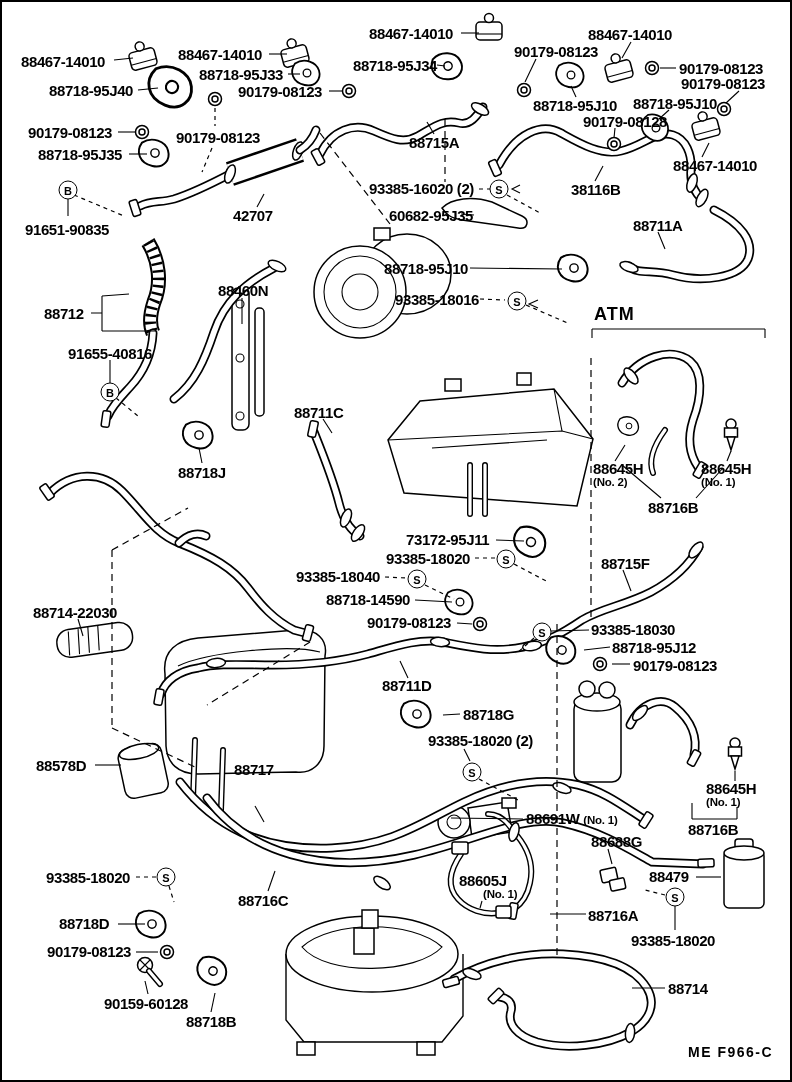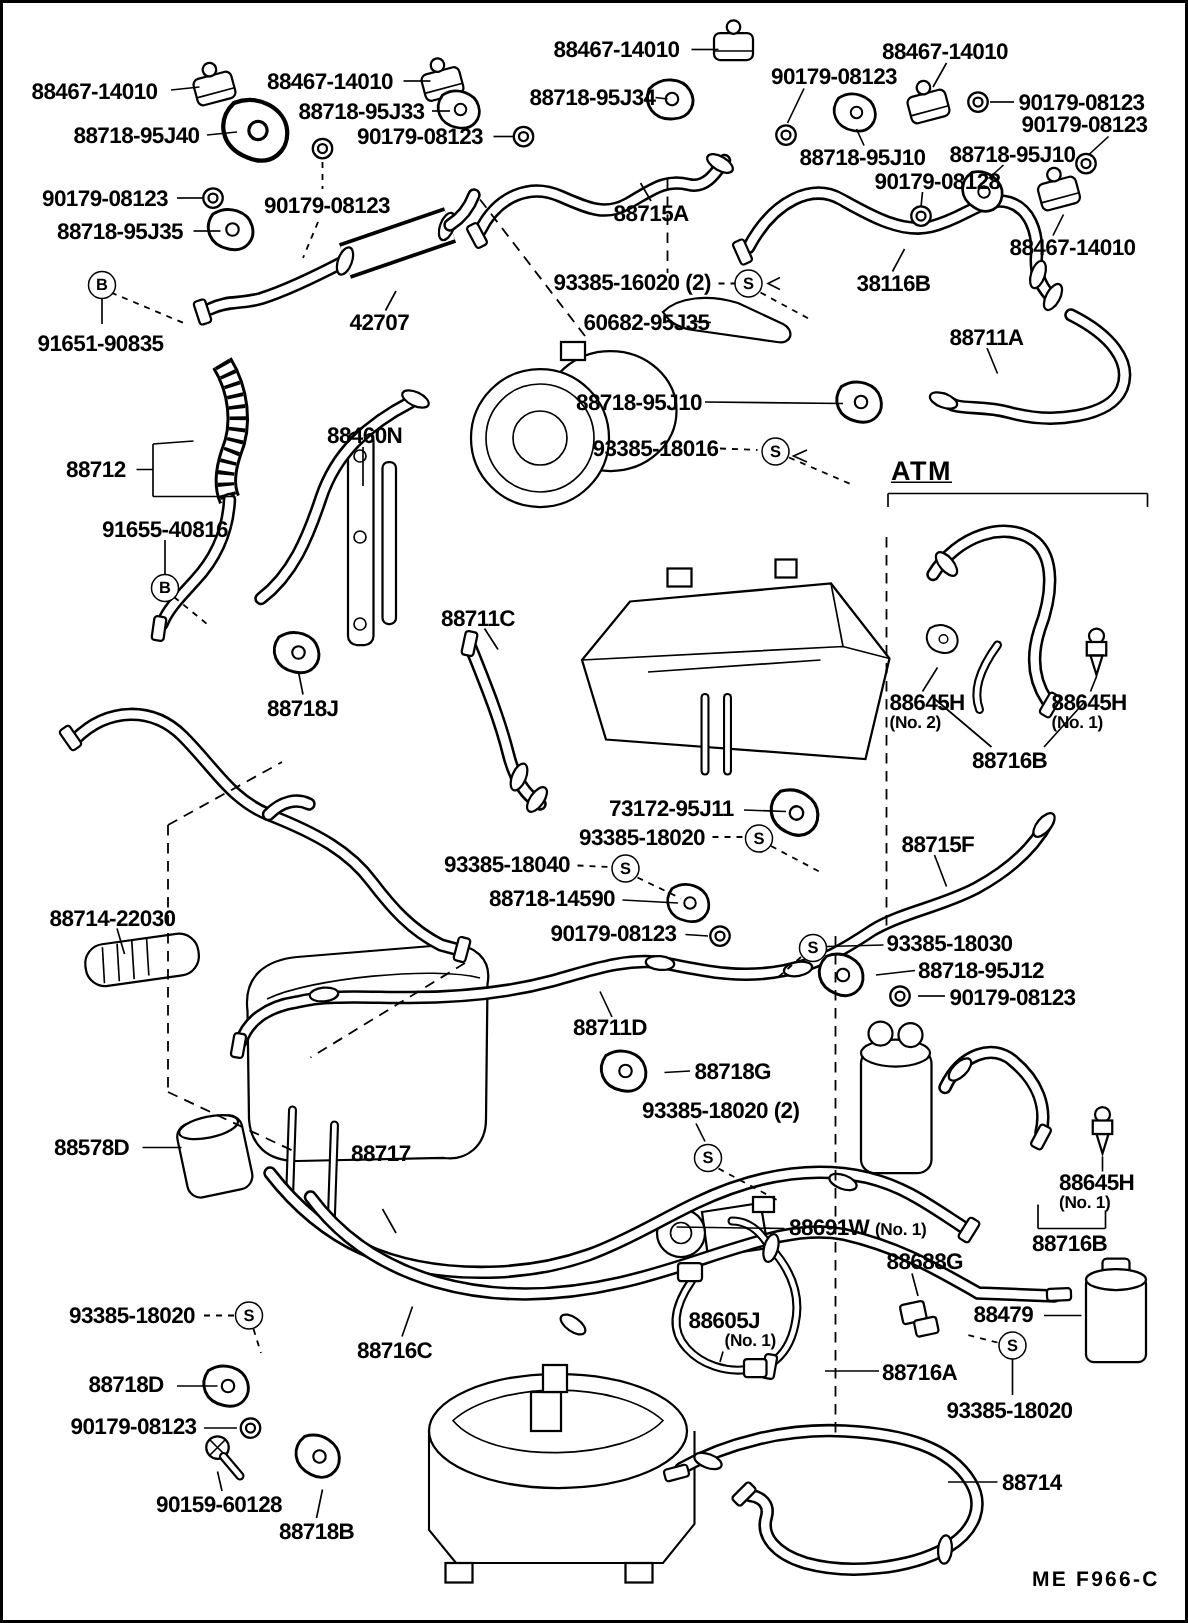--- a/index.html
+++ b/index.html
@@ -18,21 +18,21 @@
   .t-in{stroke:#fff;stroke-width:3.2;fill:none;stroke-linecap:round;}
   .m-out{stroke:#000;stroke-width:25;fill:none;stroke-linecap:butt;}
   .m-in{stroke:#fff;stroke-width:20;fill:none;stroke-linecap:butt;}
   .c-out{stroke:#000;stroke-width:15;fill:none;stroke-linecap:butt;}
   .c-in{stroke:#fff;stroke-width:11;fill:none;stroke-linecap:butt;}
   .c-rib{stroke:#000;stroke-width:11;fill:none;stroke-dasharray:2.5 5;stroke-linecap:butt;}
   .lbl{position:absolute;font-weight:700;font-size:15px;line-height:1.04;
        color:#000;white-space:nowrap;letter-spacing:-0.4px;}
   .sub-inline{font-size:11.5px;letter-spacing:-0.2px;}
   .sub-block{display:block;font-size:11.5px;letter-spacing:-0.2px;}
-  .atm{font-size:18px;letter-spacing:1px;text-decoration:underline;}
+  .atm{font-size:18px;letter-spacing:1px;}
   .footer{font-size:14px;letter-spacing:1.5px;}
   .sym{position:absolute;width:17px;height:17px;border:1.7px solid #000;border-radius:50%;
        background:#fff;display:flex;align-items:center;justify-content:center;
        font:700 11px "Liberation Sans",sans-serif;transform:translate(-50%,-50%);color:#000;}
 </style>
 </head>
 <body>
 
 <div class="page">
 

